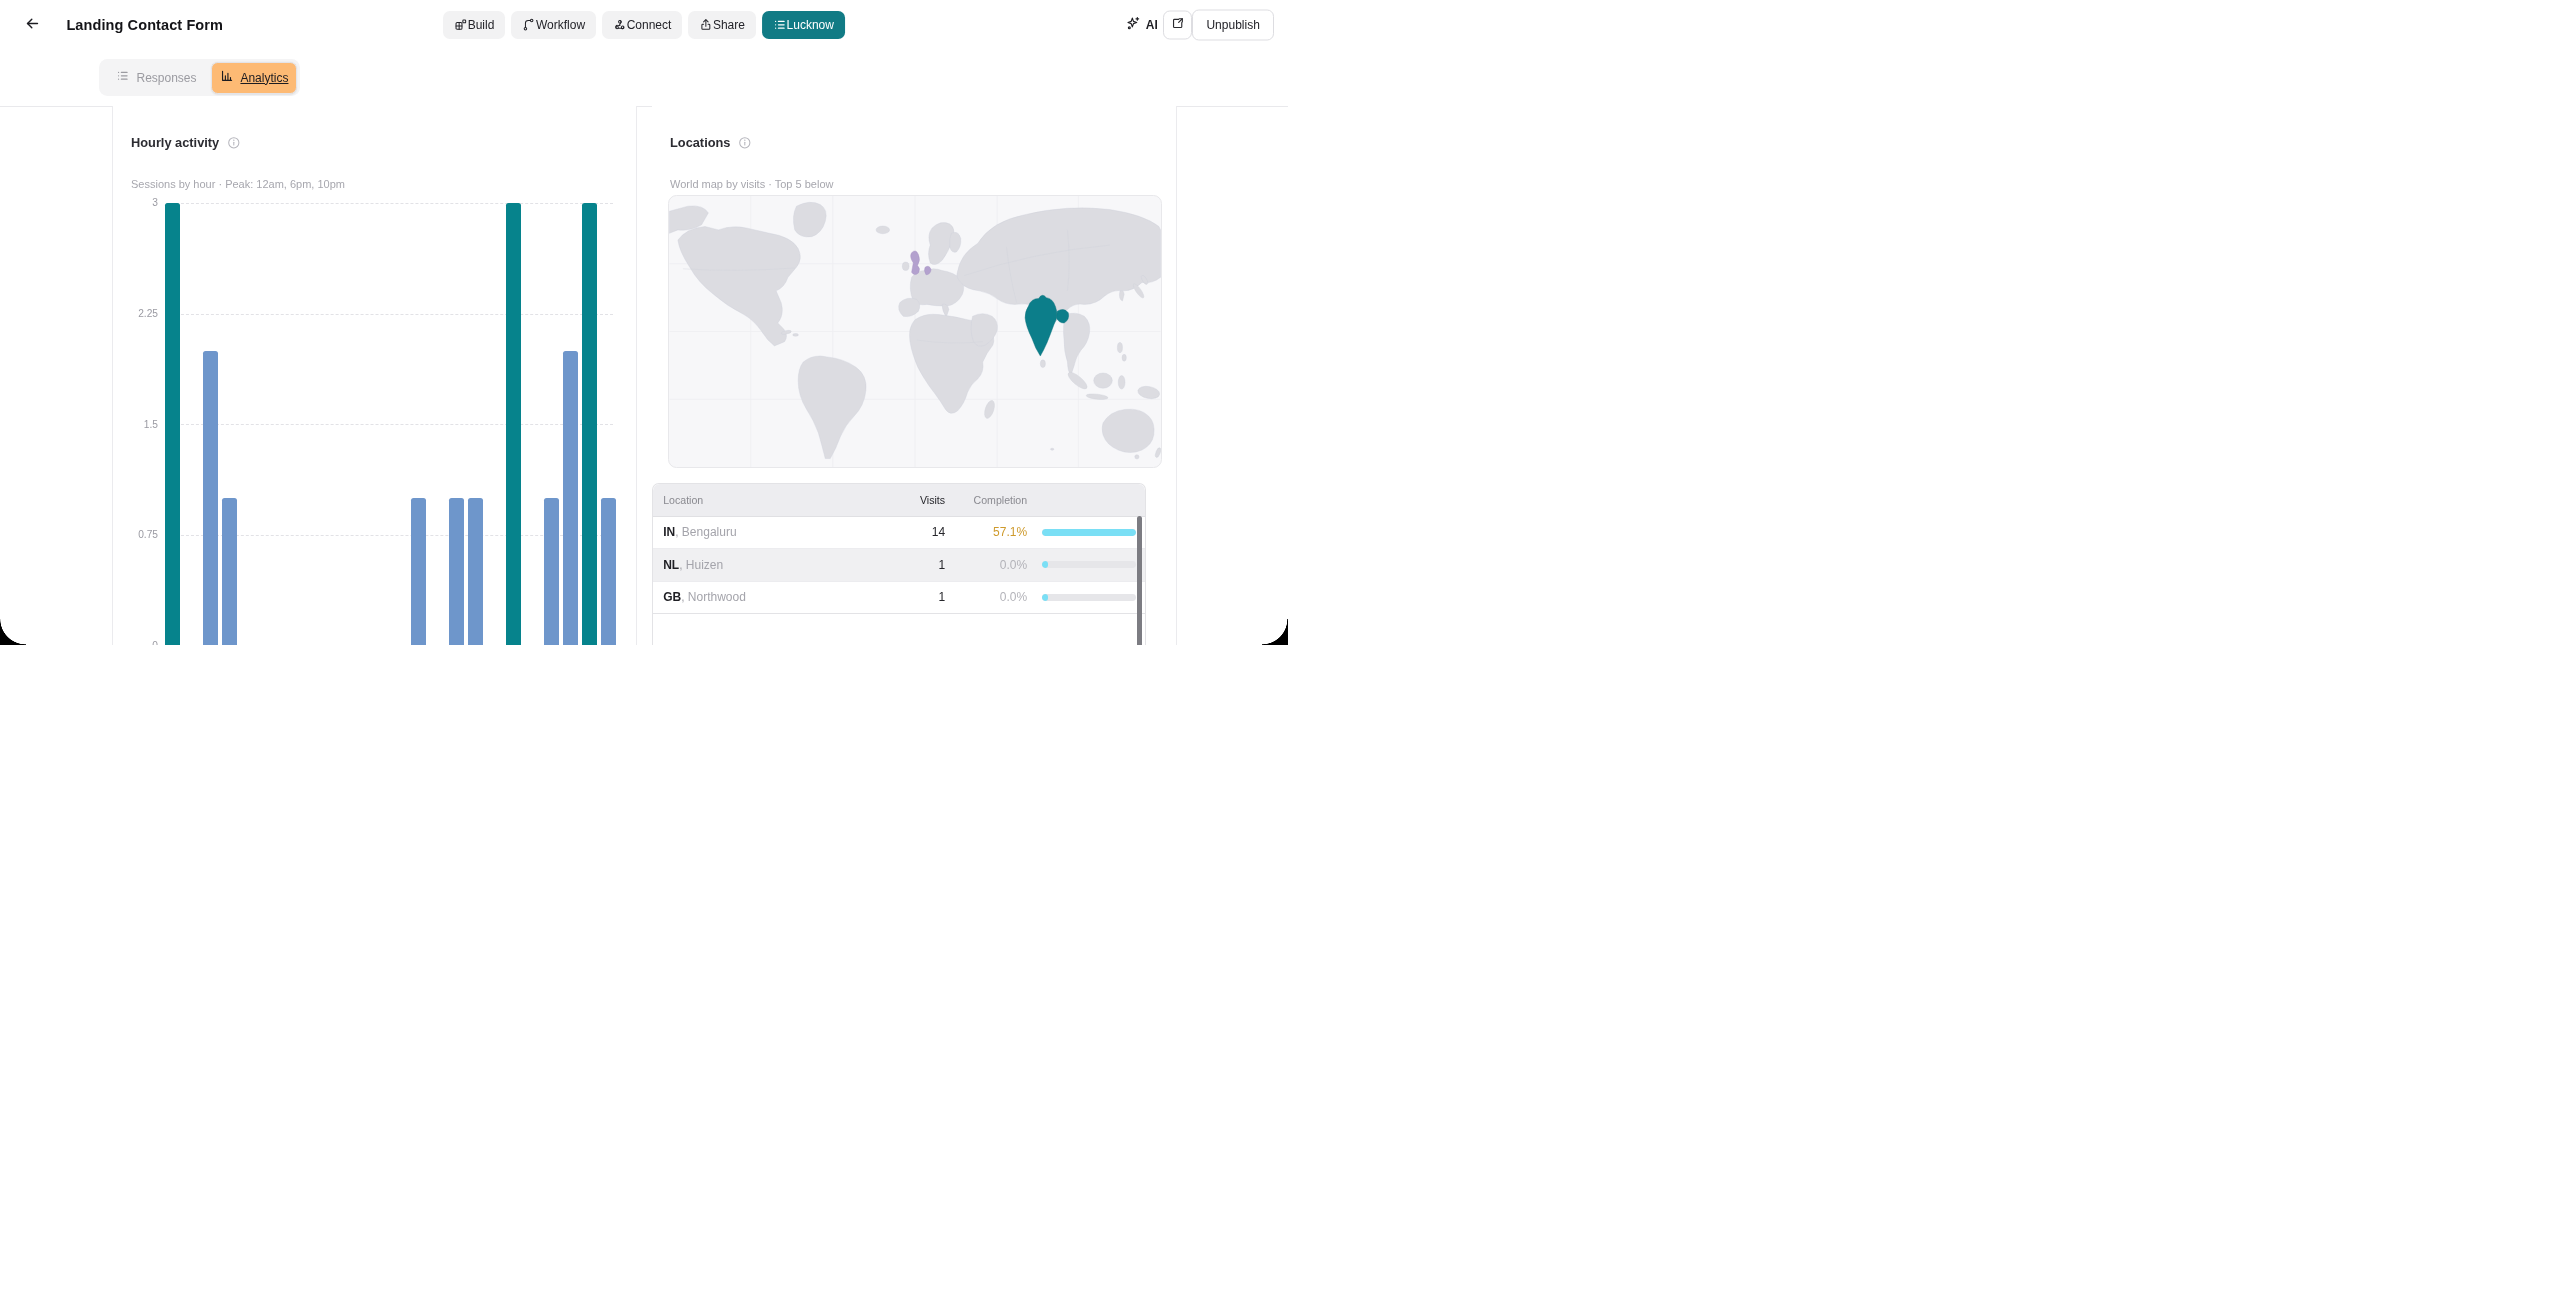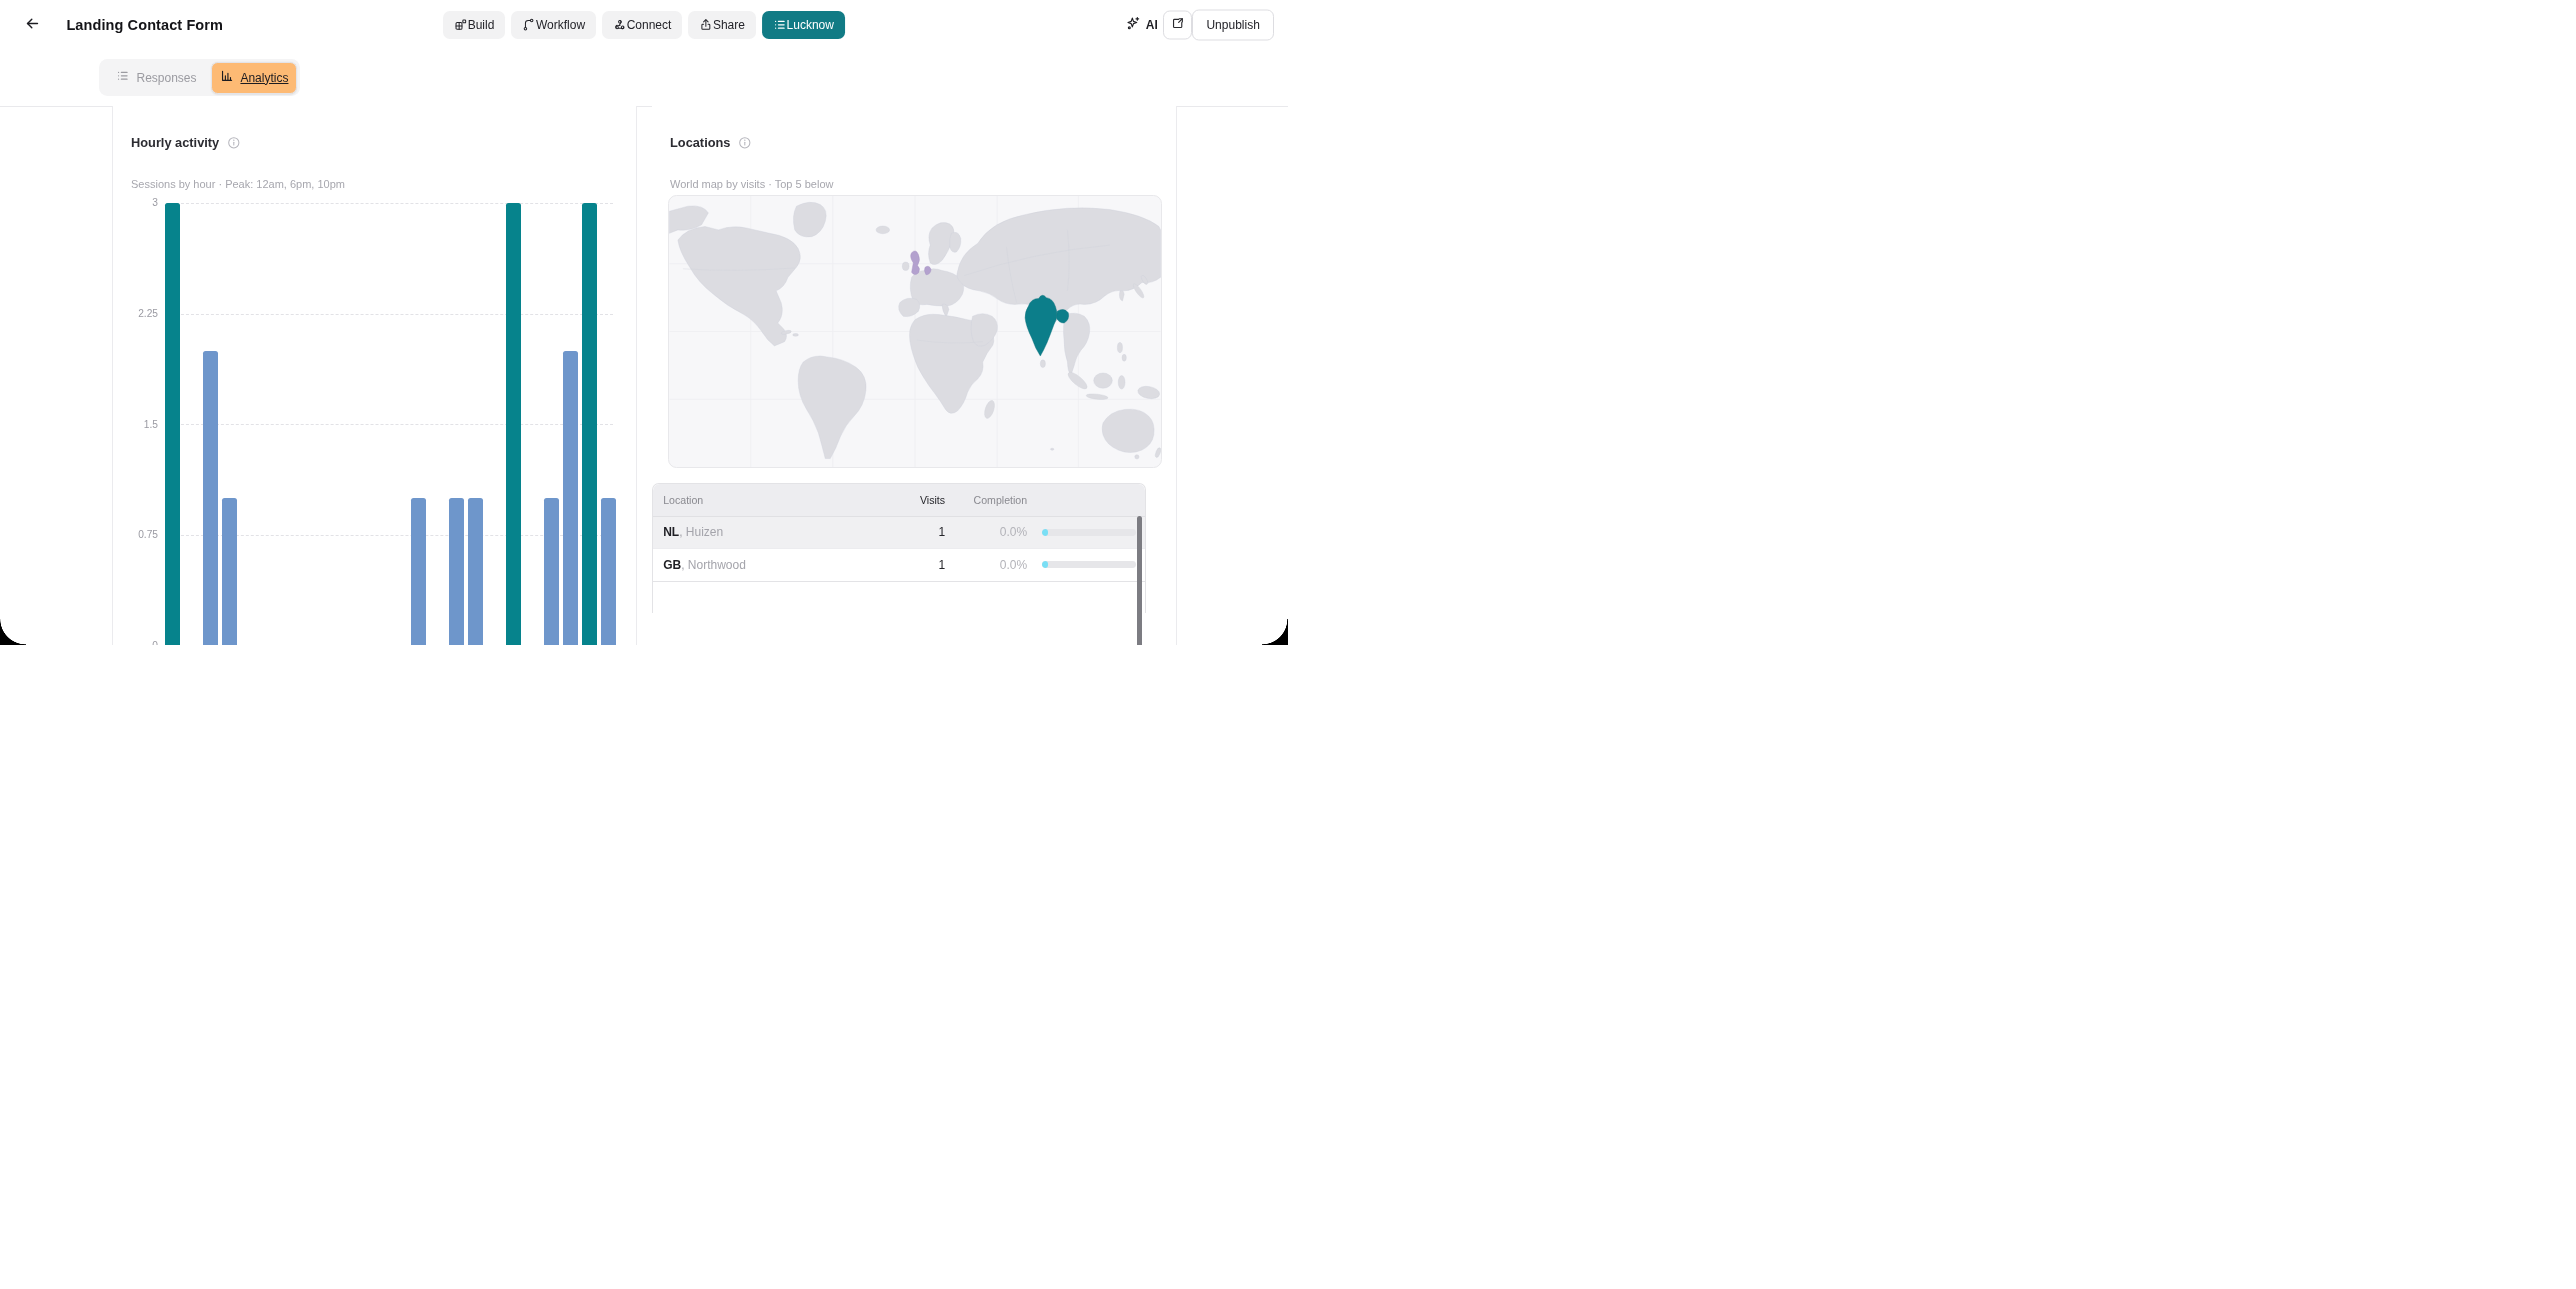--- a/index.html
+++ b/index.html
@@ -311,20 +311,30 @@
   </div>
 
   <div class="loc-table" id="loc-table">
     <div class="t-head">
       <div class="c-loc">Location</div>
       <div class="c-visits">Visits</div>
       <div class="c-pct">Completion</div>
       <div class="c-bar"></div>
     </div>
     <div id="loc-rows">
+        <div class="t-row">
+          <div class="c-loc"><span class="cc">IN</span><span class="city">, Bengaluru</span></div>
+          <div class="c-visits">14</div>
+          <div class="c-pct pct-orange">57.1%</div>
+          <div class="c-bar">
+            <div class="bar-track">
+              <div class="bar-fill" style="width:100.0%"></div>
+            </div>
+          </div>
+        </div>
         <div class="t-row alt">
           <div class="c-loc"><span class="cc">NL</span><span class="city">, Huizen</span></div>
           <div class="c-visits">1</div>
           <div class="c-pct pct-gray">0.0%</div>
           <div class="c-bar">
             <div class="bar-track">
               <div class="bar-fill" style="width:7.1%"></div>
             </div>
           </div>
         </div>

